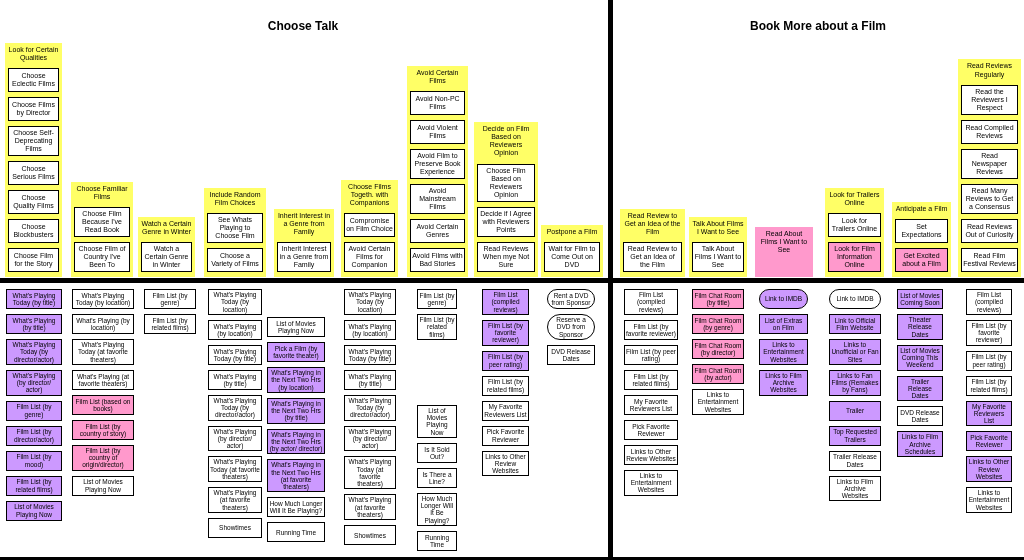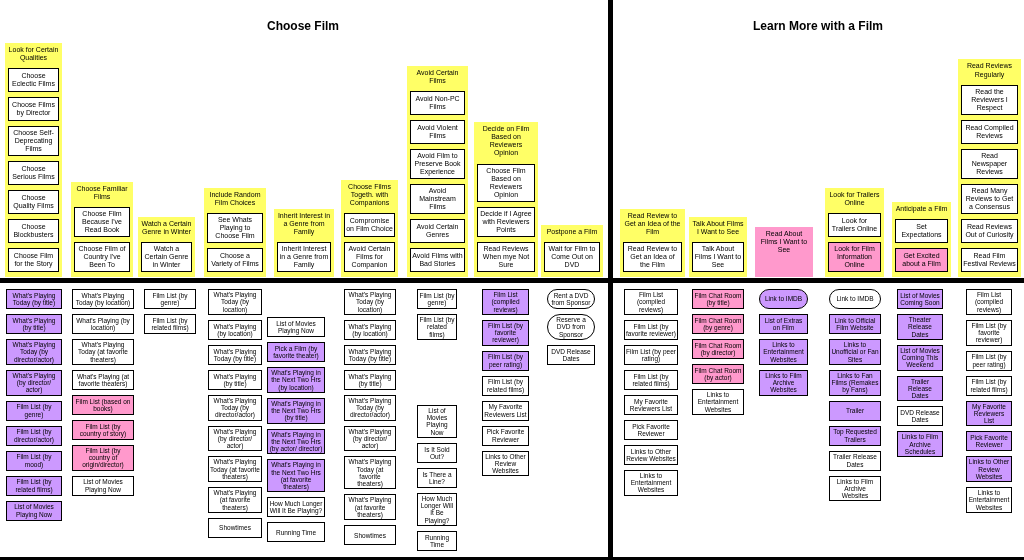--- a/index.html
+++ b/index.html
@@ -18,22 +18,22 @@
         text-align:center;display:flex;align-items:center;justify-content:center;
         padding:2px 1px;min-height:24px;}
   .col{position:absolute;display:flex;flex-direction:column;gap:5px;}
   .col .card{font-size:6.5px;line-height:1.12;min-height:20px;padding:1px;}
   .oval{border-radius:16px;min-height:26px;}
 </style>
 </head>
 <body>
 
 <div id="canvas">
-  <div class="header" id="hdr-left">Choose Film</div>
-  <div class="header" id="hdr-right">Learn More with a Film</div>
+  <div class="header" id="hdr-left">Choose Talk</div>
+  <div class="header" id="hdr-right">Book More about a Film</div>
   <div class="divider" id="vdiv"></div>
   <div class="divider" id="hdiv"></div>
   <div class="divider" id="bline"></div>
 <div class="group" style="left: 5px; width: 57px; background: rgb(255, 255, 102);">
       <div class="g-title">Look for Certain Qualities</div>
       <div class="card" style="background: rgb(255, 255, 255);">Choose Eclectic Films</div>
       <div class="card" style="background: rgb(255, 255, 255);">Choose Films by Director</div>
       <div class="card" style="background: rgb(255, 255, 255);">Choose Self-Deprecating Films</div>
       <div class="card" style="background: rgb(255, 255, 255);">Choose Serious Films</div>
       <div class="card" style="background: rgb(255, 255, 255);">Choose Quality Films</div>

